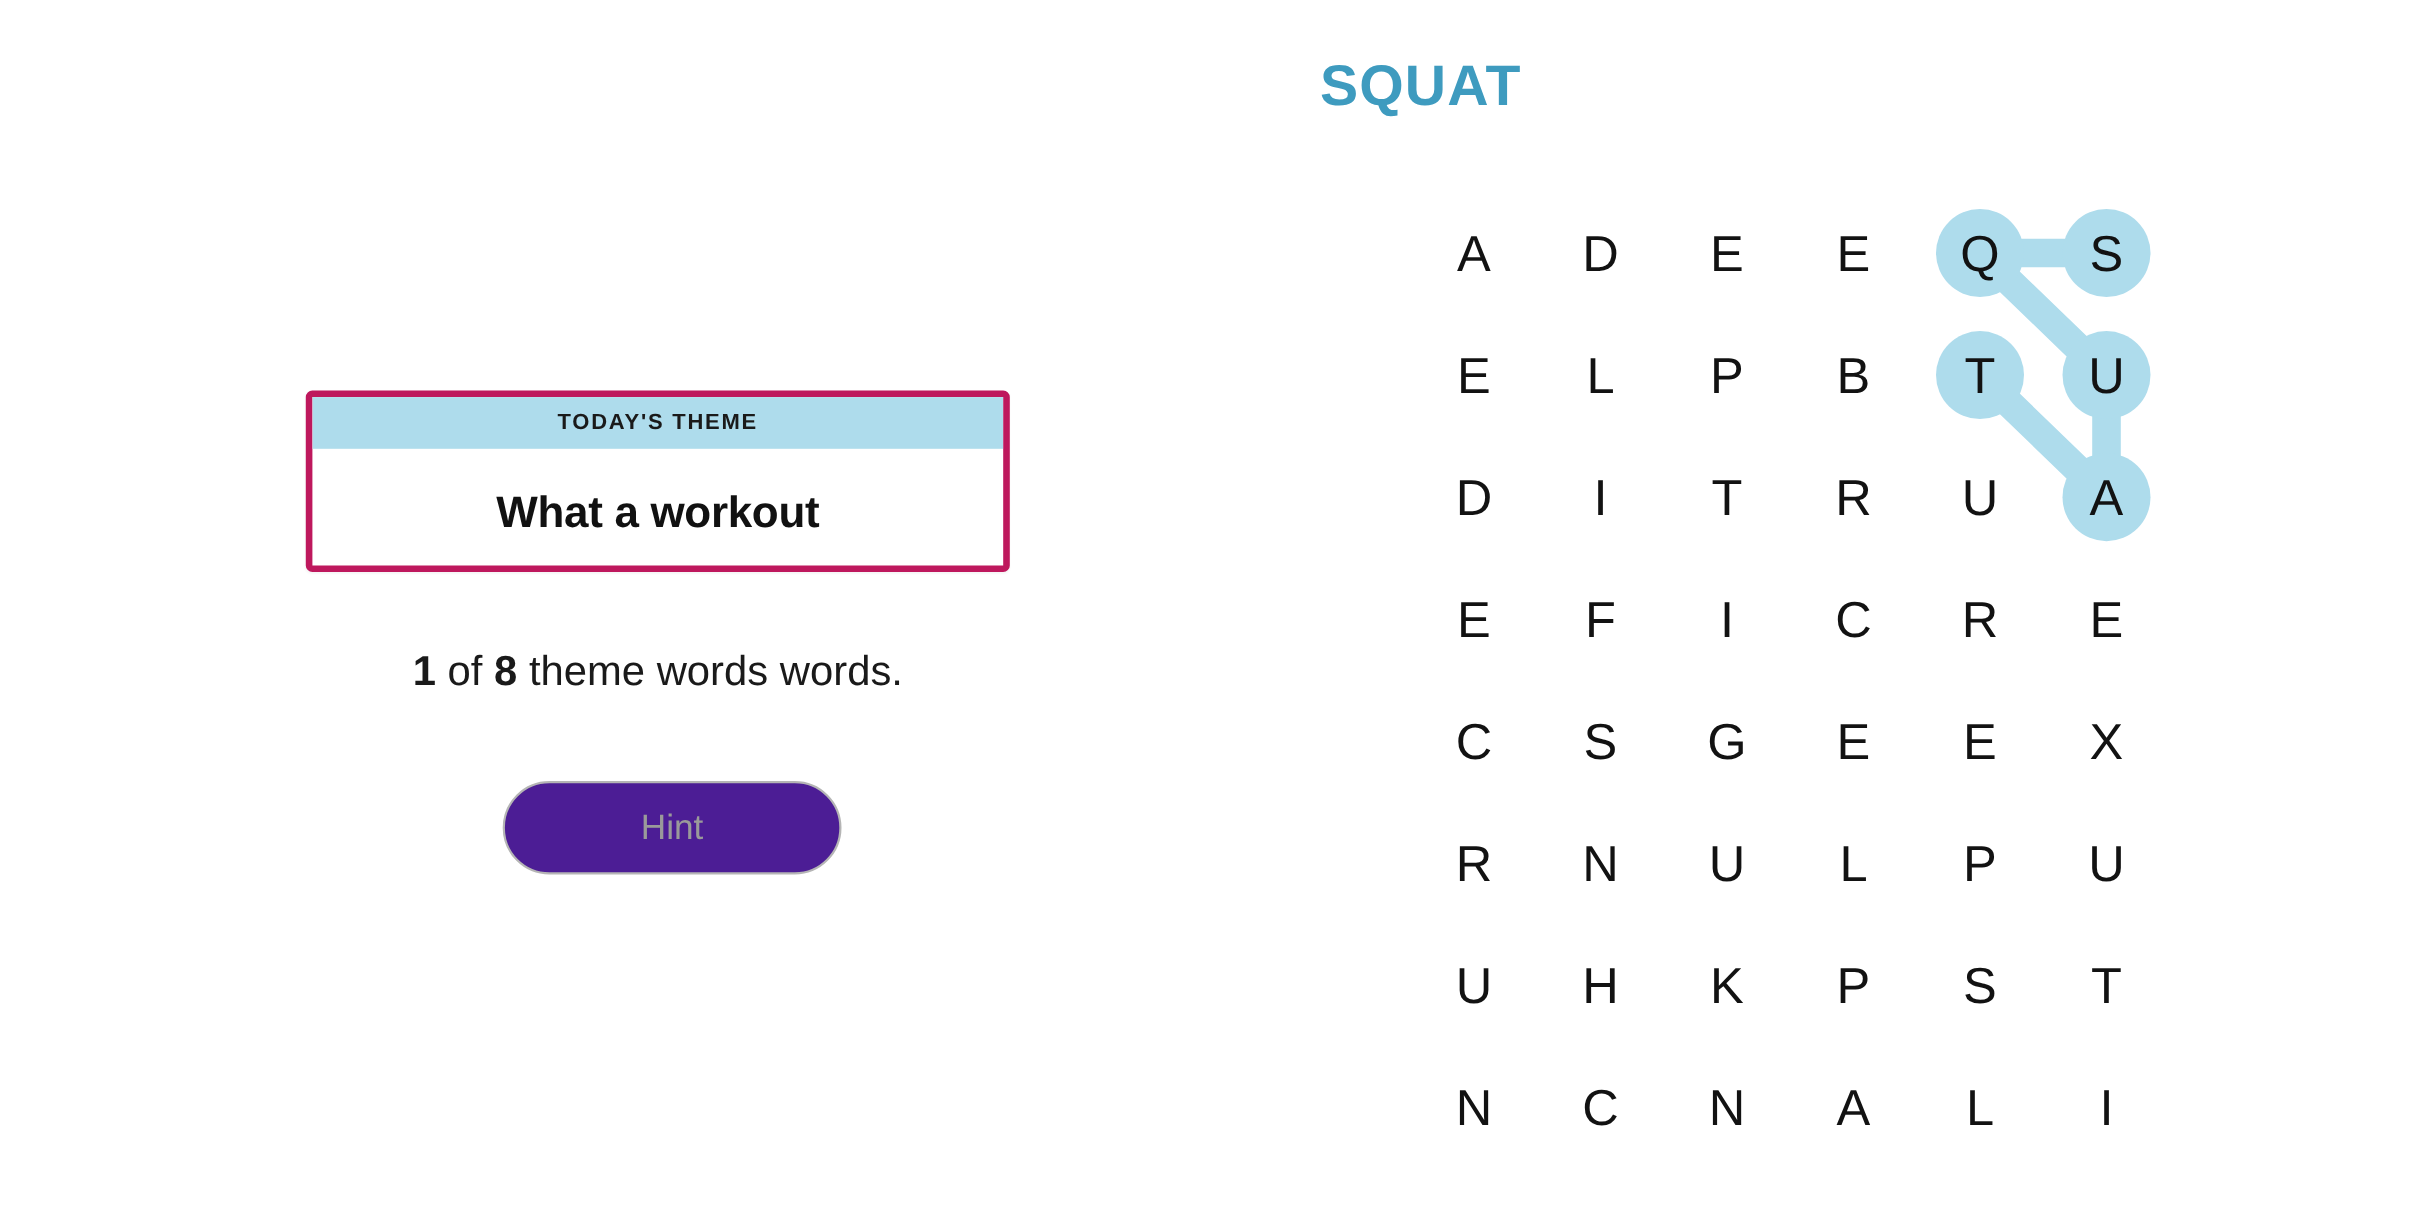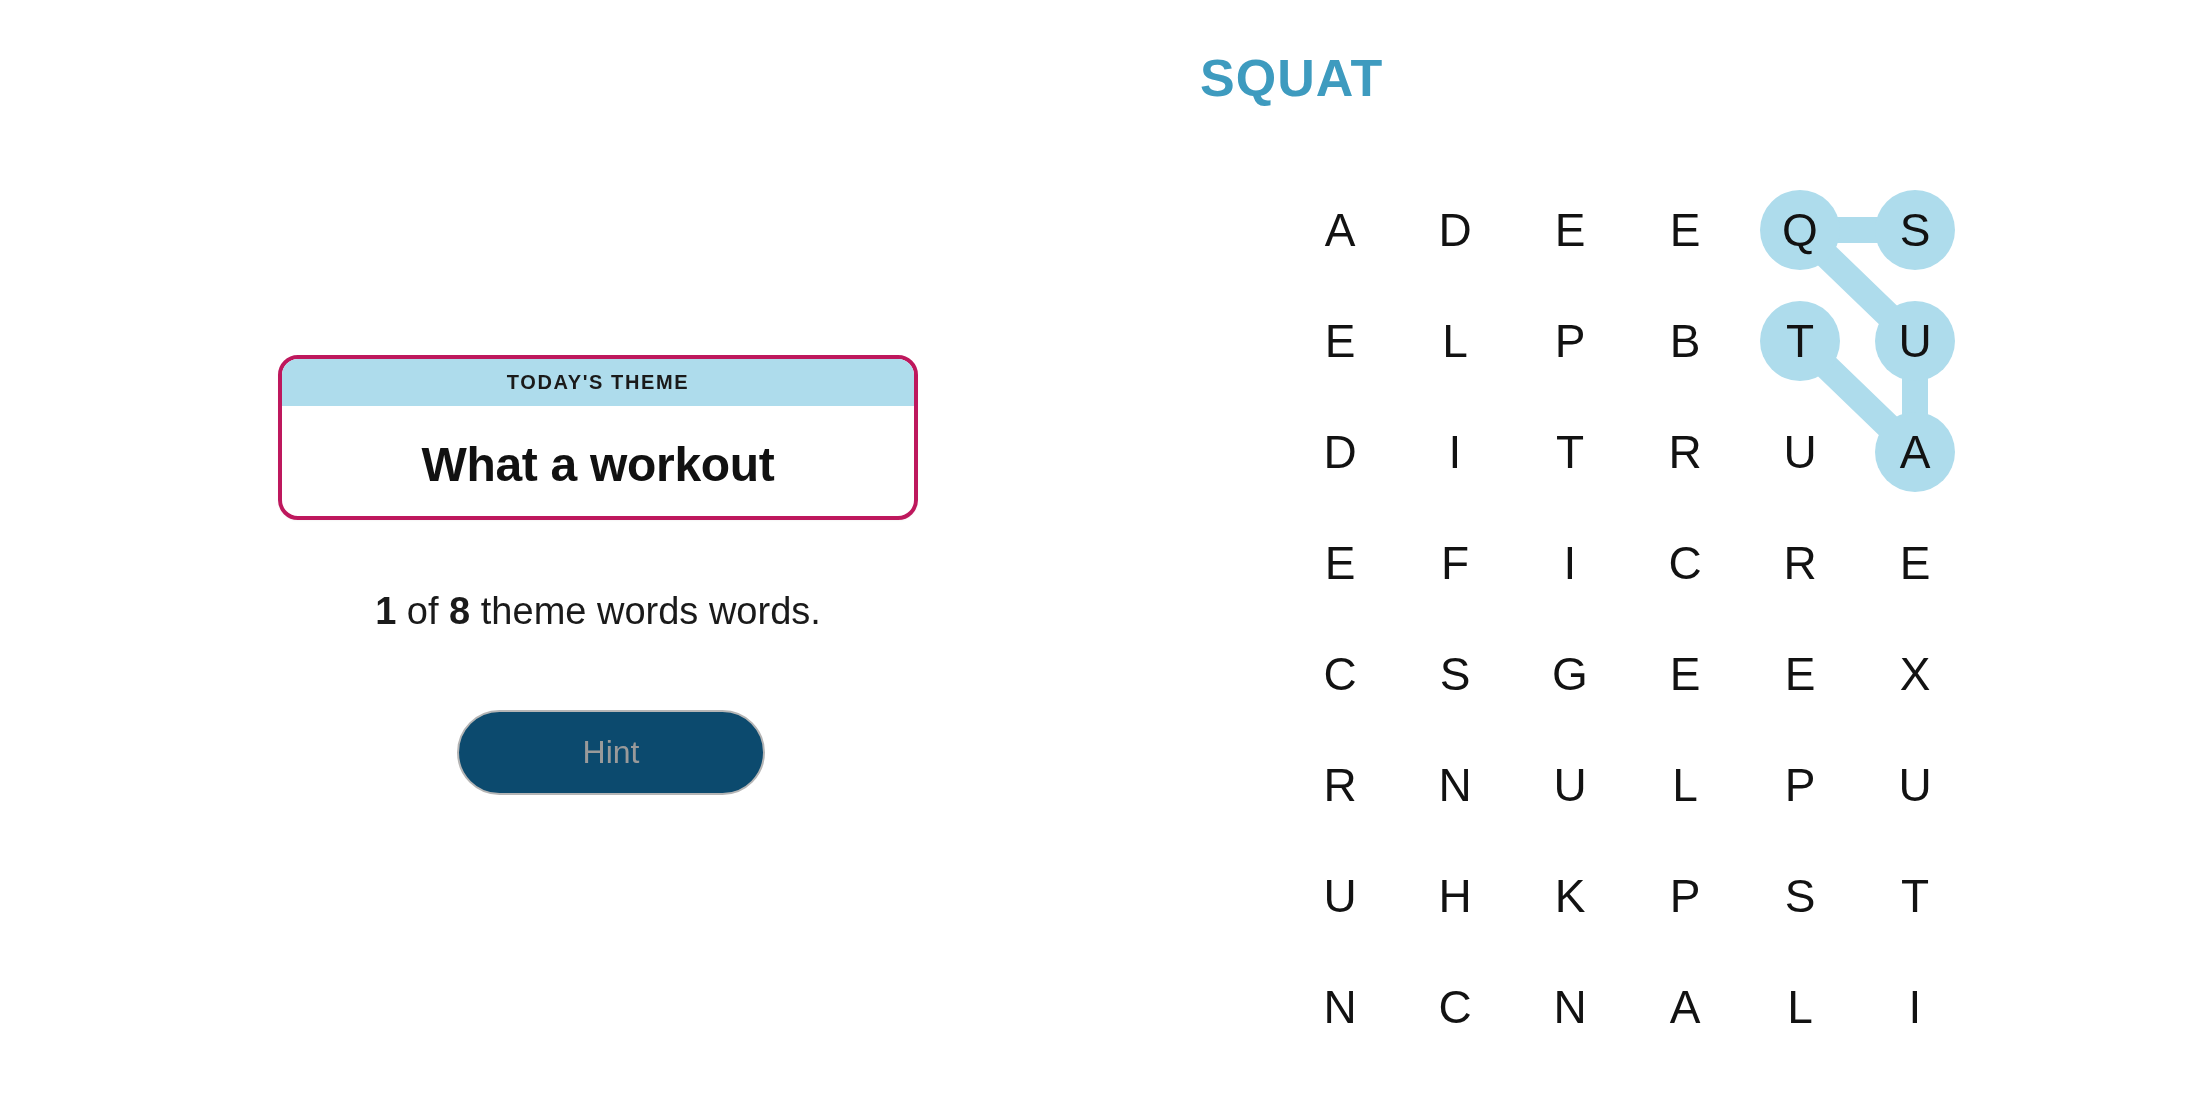--- a/index.html
+++ b/index.html
@@ -31,22 +31,22 @@
     height: 1100px;
   }
 
   .theme-card {
     position: absolute;
     left: 278px;
     top: 355px;
     width: 640px;
     height: 165px;
     background: #ffffff;
-    border: 4px solid #be185d;
-    border-radius: 20px;
+    border: 6px solid #be185d;
+    border-radius: 6px;
     box-sizing: border-box;
     overflow: hidden;
     box-shadow: 0 1px 2px rgba(0,0,0,0.04);
   }
 
   .theme-card-header {
     height: 47px;
     background: #aedcec;
     display: flex;
     align-items: center;
@@ -64,21 +64,21 @@
 
   .theme-card-body {
     height: 116px;
     display: flex;
     align-items: center;
     justify-content: center;
   }
 
   .theme-card-title {
     font-family: "Liberation Sans", sans-serif;
-    font-size: 48px;
+    font-size: 40px;
     font-weight: bold;
     color: #111111;
     letter-spacing: -0.3px;
   }
 
   .progress-line {
     position: absolute;
     left: 278px;
     top: 590px;
     width: 640px;
@@ -96,21 +96,21 @@
   }
 
   .hint-button {
     position: absolute;
     left: 457px;
     top: 710px;
     width: 308px;
     height: 85px;
     border: 2px solid #b5b5b5;
     border-radius: 46px;
-    background: #0c4a6e;
+    background: #4c1d95;
     color: #9a9a9a;
     font-family: "Liberation Sans", sans-serif;
     font-size: 32px;
     line-height: 81px;
     text-align: center;
     box-sizing: border-box;
     cursor: pointer;
     padding: 0;
   }
 

